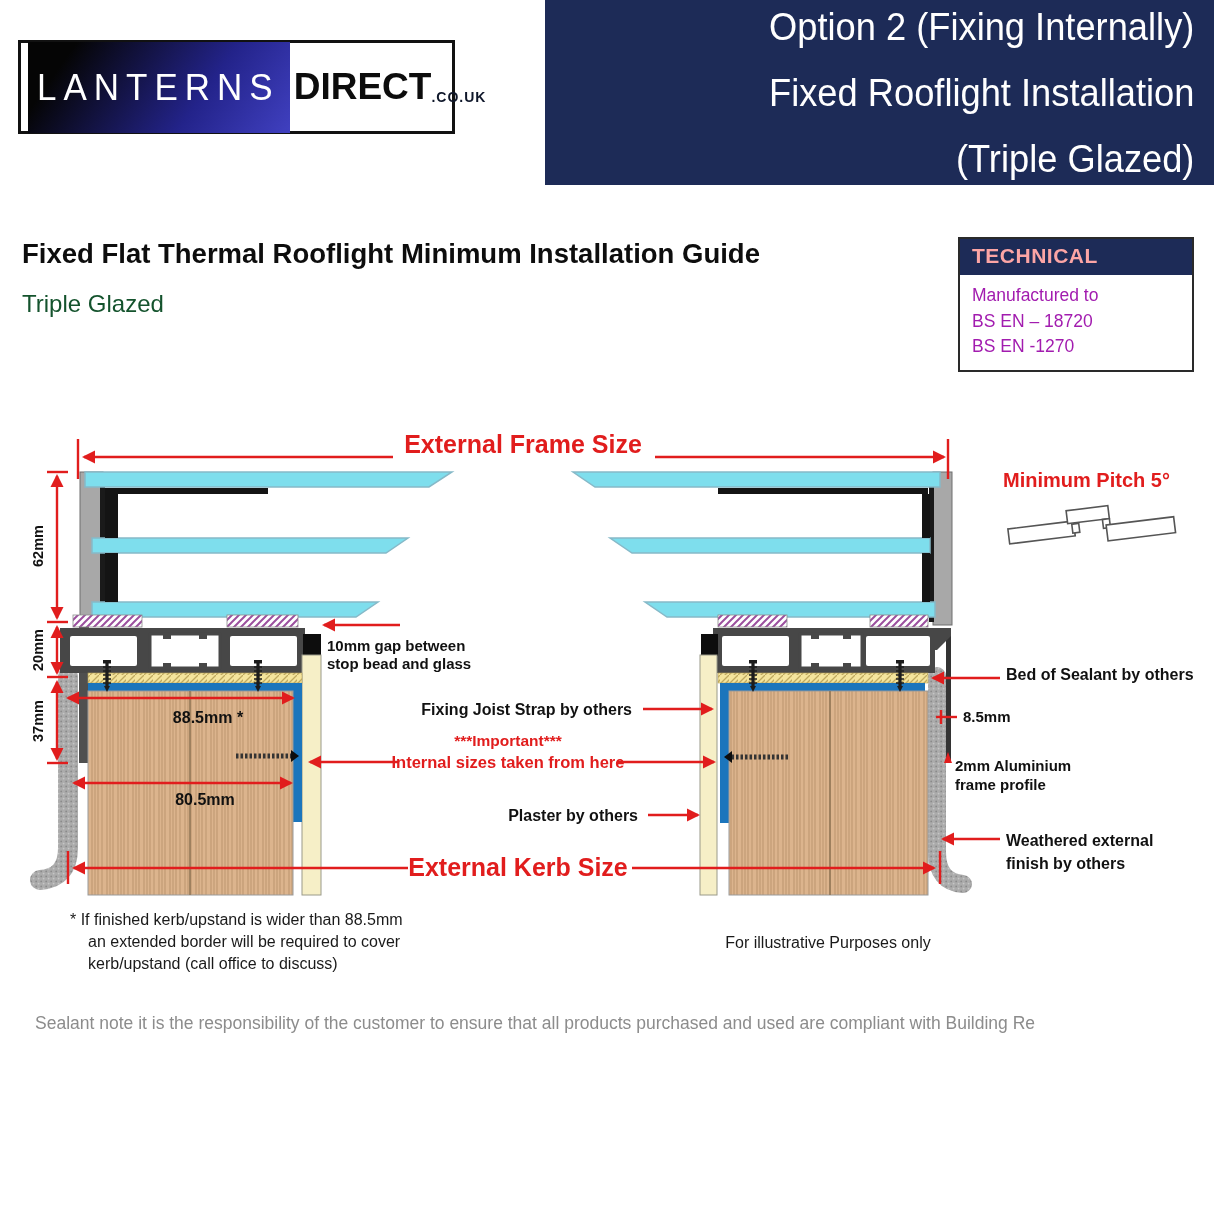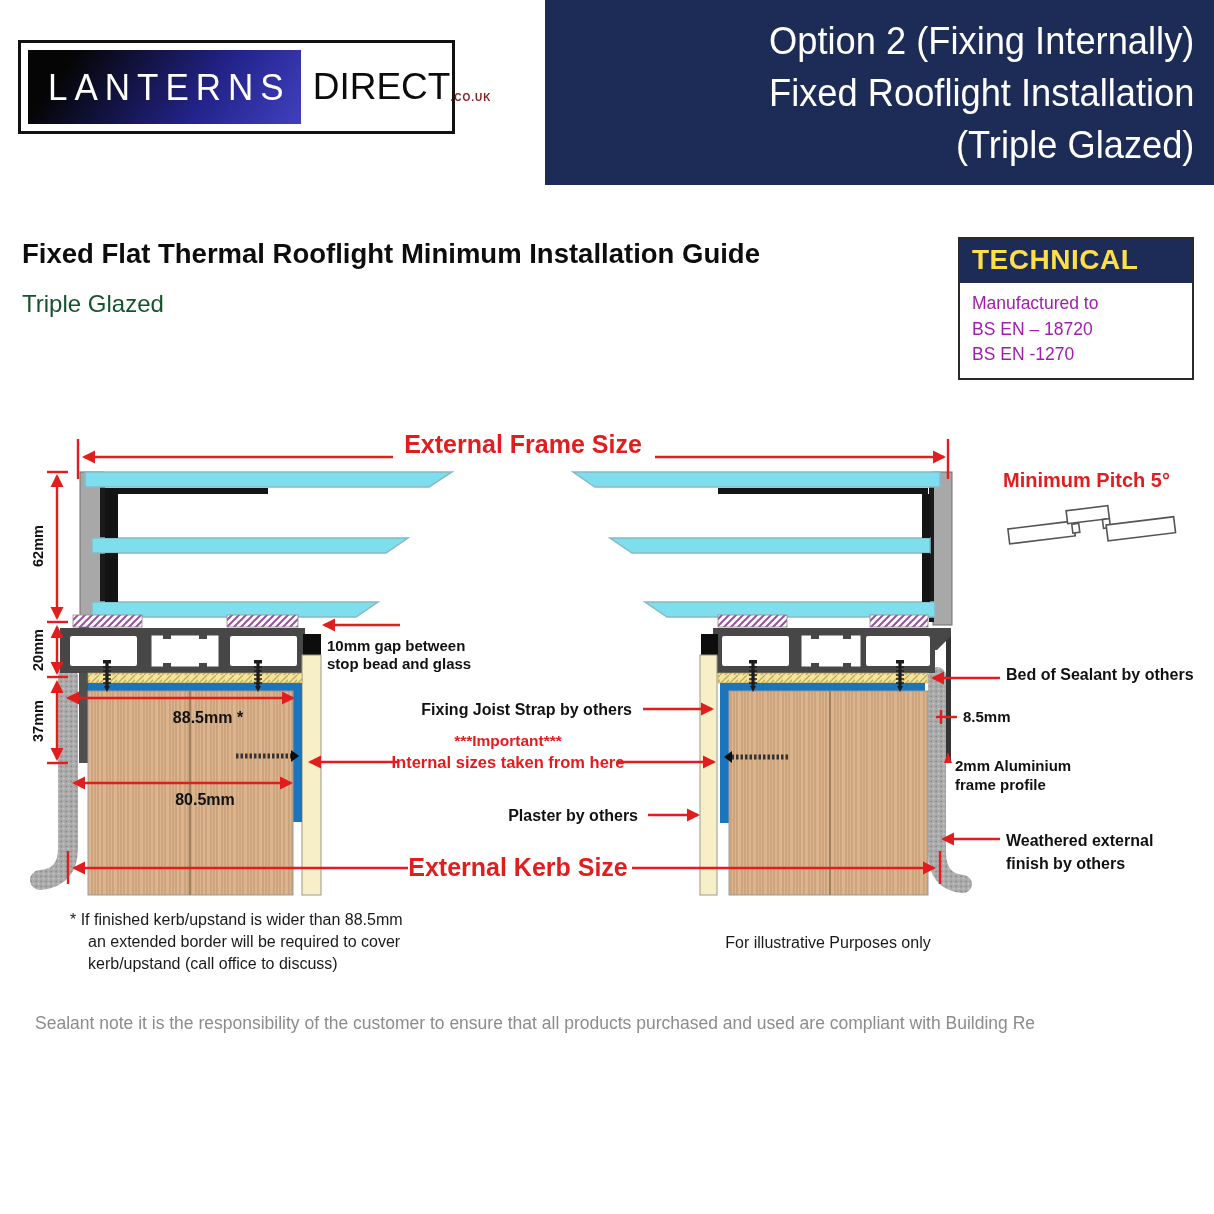--- a/index.html
+++ b/index.html
@@ -10,41 +10,41 @@
   }
   *{margin:0;padding:0;box-sizing:border-box}
   html,body{width:1214px;height:1214px;background:#fff;overflow:hidden;
     font-family:"Liberation Sans",sans-serif;position:relative}
   .abs{position:absolute}
 
   
   .logo-box{left:18px;top:40px;width:437px;height:94px;border:3px solid #111;
     background:#fff;display:flex;align-items:center;padding-left:7px}
   .logo-grad{background:linear-gradient(125deg,#050505 15%,#23238a 65%,var(--logo-blue));
-    height:74px;display:flex;align-items:center;padding:0 10px 0 20px}
+    height:91px;display:flex;align-items:center;padding:0 10px 0 9px}
   .logo-grad span{color:#fff;font-size:35px;font-weight:400;letter-spacing:7px;
     transform:scaleY(1.05)}
-  .logo-direct{color:#0c0c0c;font-size:37px;font-weight:400;letter-spacing:0;
-    margin-left:12px}
-  .logo-tld{color:#7f1d1d;font-size:10px;font-weight:700;align-self:center;
+  .logo-direct{color:#0c0c0c;font-size:37px;font-weight:700;letter-spacing:0;
+    margin-left:4px}
+  .logo-tld{color:#0f172a;font-size:14px;font-weight:700;align-self:center;
     margin-top:20px;letter-spacing:1px}
 
   
   .banner{left:545px;top:0;width:669px;height:185px;background:var(--navy);
     display:flex;flex-direction:column;justify-content:center;align-items:flex-end;
-    padding-right:20px;row-gap:2px}
+    padding-right:20px;row-gap:16px}
   .banner div{color:#fff;font-size:39px;font-weight:500;line-height:50px;
     transform:scaleX(.93);transform-origin:100% 50%;white-space:nowrap}
 
   .main-title{left:22px;top:238px;font-size:27.5px;font-weight:700;color:#0d0d0d;white-space:nowrap}
   .subtitle{left:22px;top:290px;font-size:24px;color:#14532d}
 
   
   .tech-box{left:958px;top:237px;width:236px;border:2px solid #2a2a2a;background:#fff}
-  .tech-head{background:var(--navy);color:#fde047;font-weight:700;font-size:28px;
+  .tech-head{background:var(--navy);color:#fca5a5;font-weight:700;font-size:21px;
     padding:5px 12px 7px;letter-spacing:.5px}
   .tech-body{padding:8px 12px 10px;font-size:17.5px;color:#a21caf;line-height:1.47}
 
   .diagram{left:0;top:420px}
 
   .disclaimer{left:35px;top:1013px;font-size:17.5px;color:#8c8c8c;white-space:nowrap}
 
   
   svg text{font-family:"Liberation Sans",sans-serif}
   .t-redbig{font-size:25px;font-weight:700;fill:var(--red)}

